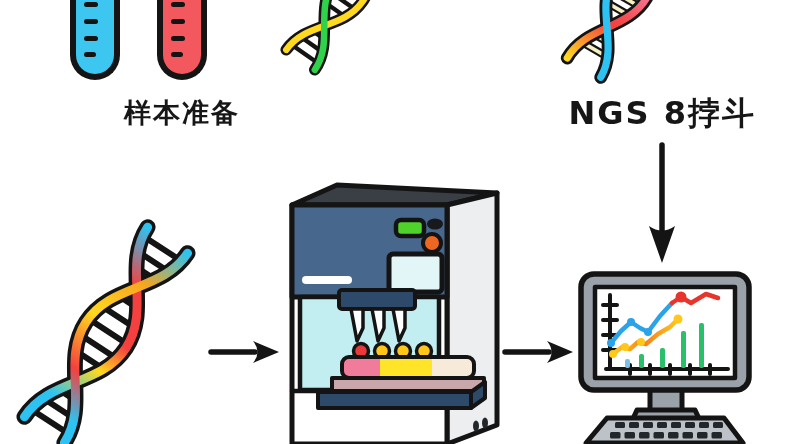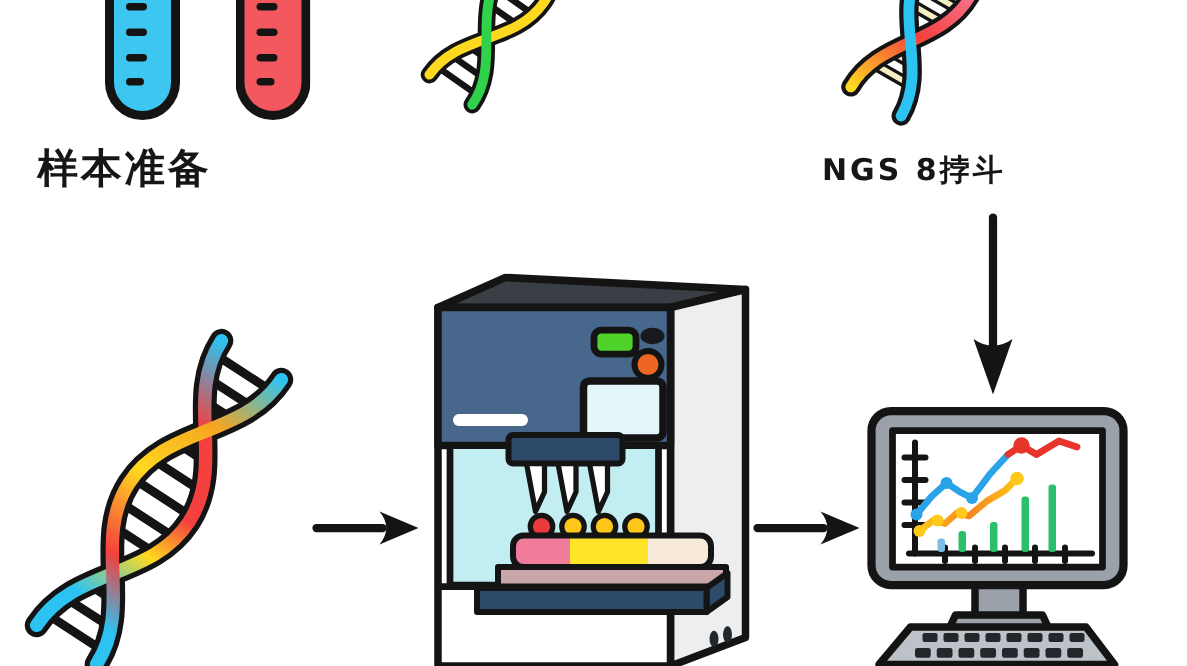--- a/index.html
+++ b/index.html
@@ -20,26 +20,26 @@
   .tube-red{left:157px;background:var(--tube-red);}
   .tick{
     position:absolute;left:8px;width:14px;height:5px;border-radius:3px;
     background:var(--outline);
   }
   .tick.t1{top:34px}.tick.t2{top:51px}.tick.t3{top:68px}.tick.t4{top:84px;width:12px}
 
   
   .step-label{
     position:absolute;top:94px;height:38px;line-height:38px;
-    text-align:left;font-weight:bold;font-size:27px;color:var(--text);
+    text-align:right;font-weight:bold;font-size:27px;color:var(--text);
     letter-spacing:2px;white-space:nowrap;
   }
   .step-label.l1{left:25px;width:215px;}
   .step-label.l2{left:287px;width:195px;}
-  .step-label.l3{left:548px;width:196px;font-size:20px;}
+  .step-label.l3{left:560px;width:196px;font-size:32px;}
 
   
   .dna{position:absolute;}
   .dna-top-mid{left:292px;top:-98px;width:112px;height:180px;transform:rotate(35deg);}
   .dna-top-right{left:568px;top:-112px;width:124px;height:200px;transform:rotate(30deg);}
   .dna-bottom{left:30px;top:212px;width:152px;height:246px;transform:rotate(33deg);}
 
   
   .arrow{position:absolute;}
   .arrow-1{left:208px;top:338px;}

